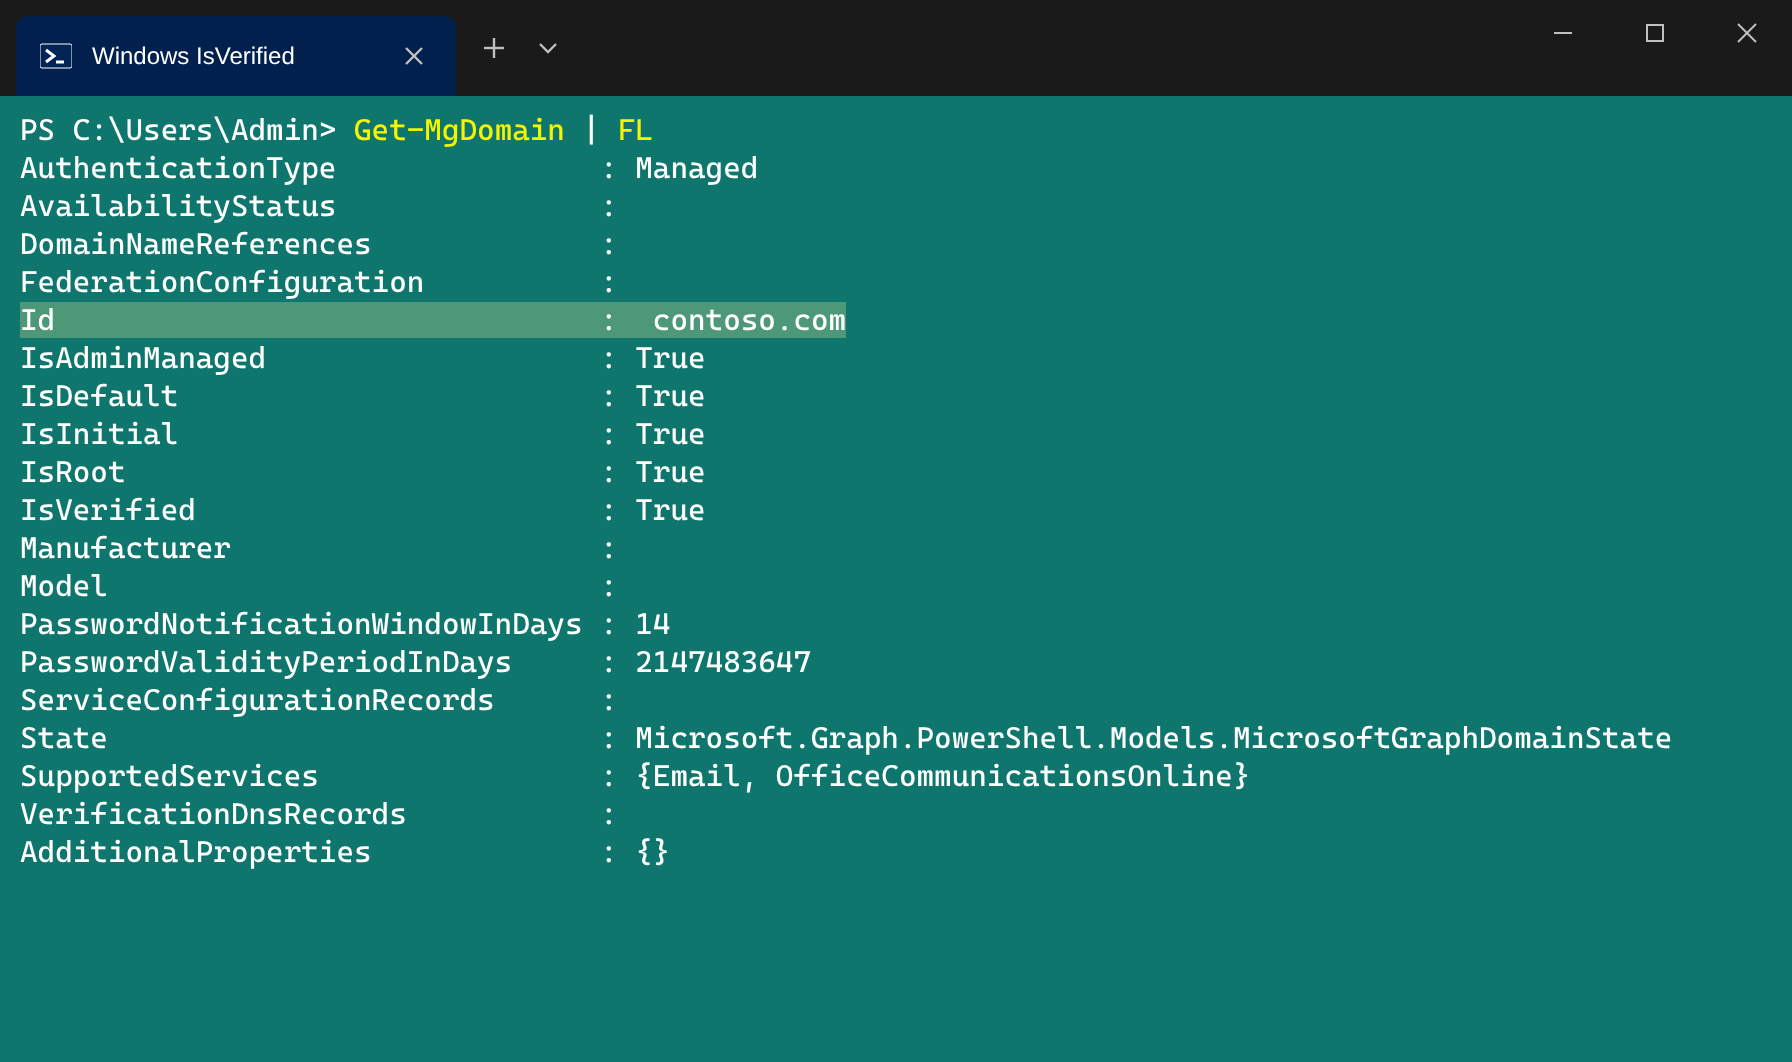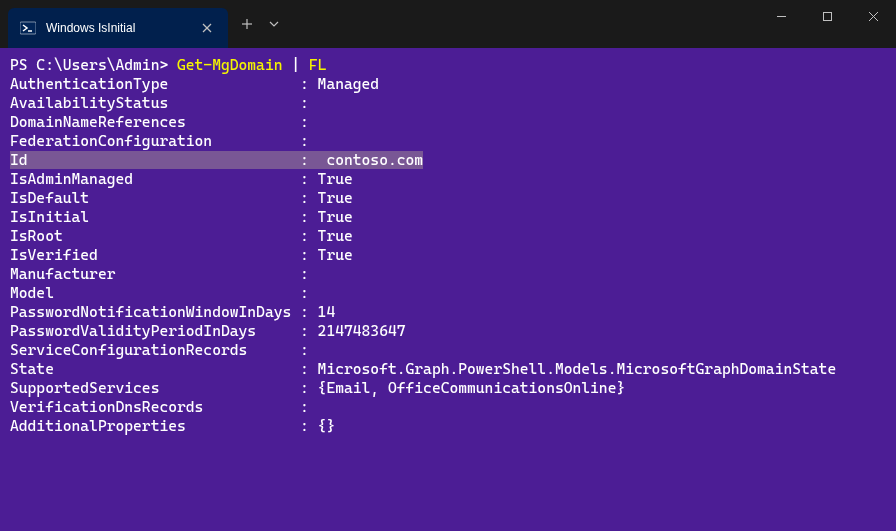--- a/index.html
+++ b/index.html
@@ -105,21 +105,21 @@
       color: #c0c0c0;
       cursor: pointer;
     }
     .terminal-body {
       flex: 1;
       padding: 8px 10px;
       font-family: 'Cascadia Code', 'Consolas', monospace;
       font-size: 15px;
       line-height: 19px;
       color: #ffffff;
-      background: #4c1d95;
+      background: #0f766e;
       overflow: hidden;
       white-space: pre;
     }
     .prompt-path {
       color: #ffffff;
     }
     .cmd-yellow {
       color: #f5f500;
     }
     .output-line {
@@ -137,21 +137,21 @@
     <div class="titlebar-left">
       <div class="tab">
         <span class="tab-icon">
           <svg width="16" height="16" viewBox="0 0 16 16">
             <rect x="0" y="2" width="16" height="12" rx="1" fill="#012456"></rect>
             <rect x="0" y="2" width="16" height="12" rx="1" fill="none" stroke="#ffffff" stroke-width="0.5"></rect>
             <path d="M3 5 L7 8 L3 11" stroke="#ffffff" stroke-width="1.5" fill="none"></path>
             <line x1="8" y1="11" x2="12" y2="11" stroke="#ffffff" stroke-width="1.5"></line>
           </svg>
         </span>
-        <span class="tab-title">Windows IsInitial</span>
+        <span class="tab-title">Windows IsVerified</span>
         <span class="tab-close">
           <svg width="10" height="10" viewBox="0 0 10 10">
             <line x1="1" y1="1" x2="9" y2="9" stroke="#c0c0c0" stroke-width="1.2"></line>
             <line x1="9" y1="1" x2="1" y2="9" stroke="#c0c0c0" stroke-width="1.2"></line>
           </svg>
         </span>
       </div>
       <span class="new-tab">
         <svg width="12" height="12" viewBox="0 0 12 12">
           <line x1="6" y1="1" x2="6" y2="11" stroke="#c0c0c0" stroke-width="1.2"></line>

